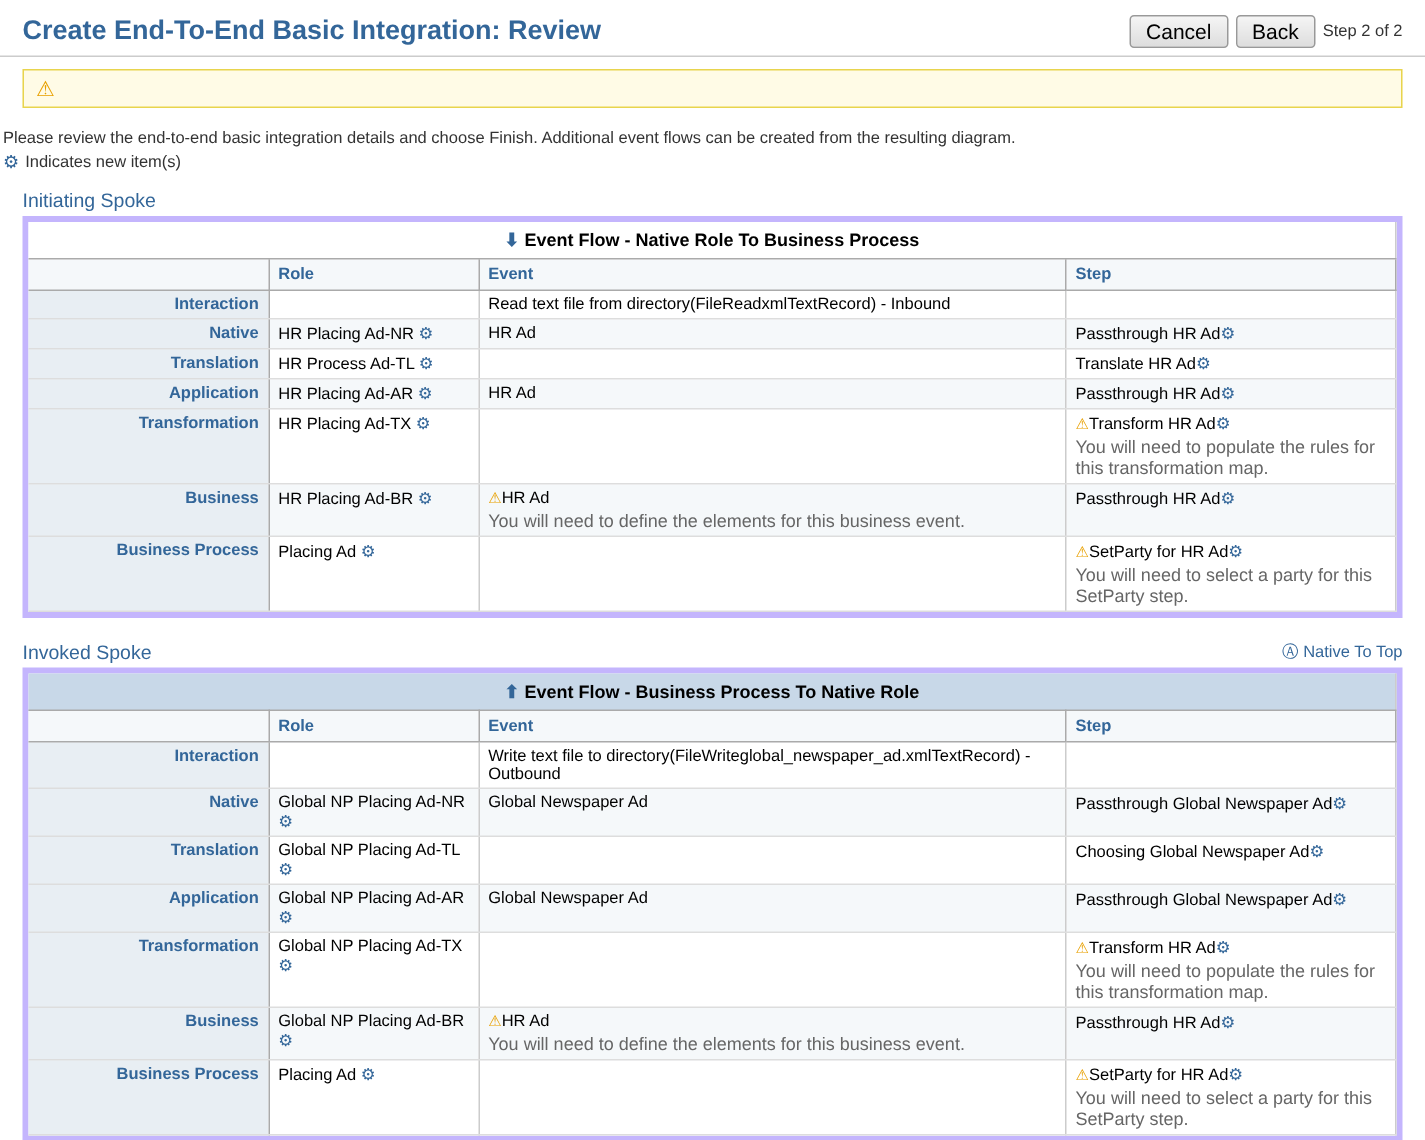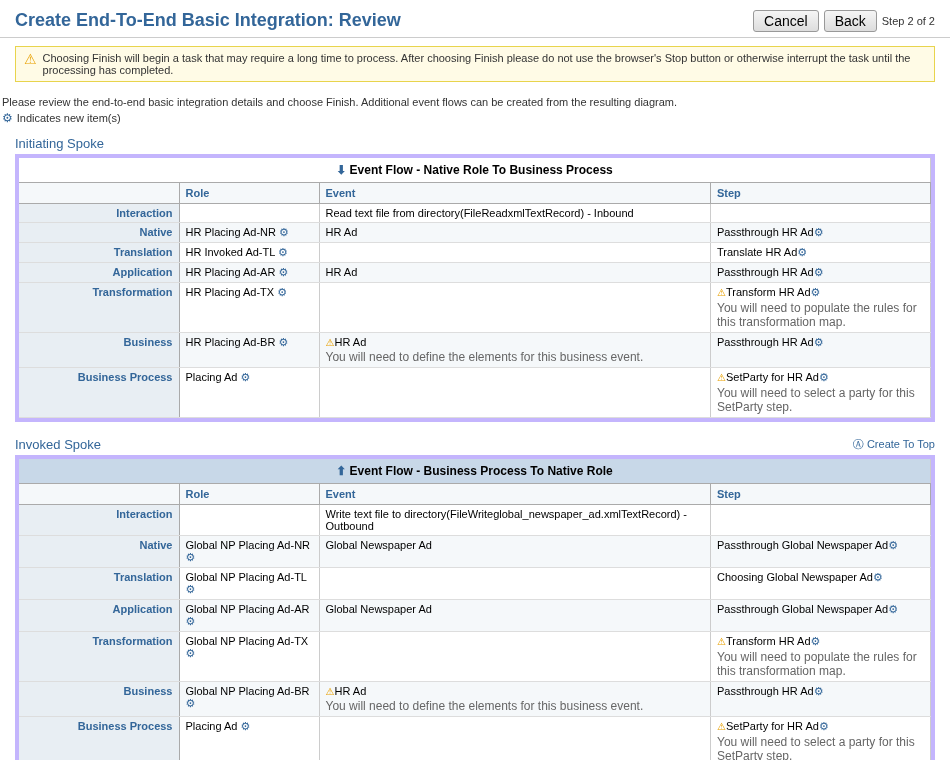--- a/index.html
+++ b/index.html
@@ -151,21 +151,20 @@
   <span class="page-title">Create End-To-End Basic Integration: Review</span>
   <div class="header-right">
     <button class="btn">Cancel</button>
     <button class="btn">Back</button>
     <span class="step-label">Step 2 of 2</span>
   </div>
 </div>
 
 <div class="warning-bar">
   <span class="warning-icon">⚠</span>
-  <span>Choosing Finish will begin a task that may require a long time to process. After choosing Finish please do not use the browser's Stop button or otherwise interrupt the task until the processing has completed.</span>
 </div>
 
 <div class="info-section">
   <p>Please review the end-to-end basic integration details and choose Finish. Additional event flows can be created from the resulting diagram.</p>
   <div class="new-item-indicator">
     <span class="gear-blue">⚙</span>
     <span>Indicates new item(s)</span>
   </div>
 </div>
 
@@ -195,21 +194,21 @@
           <td></td>
         </tr>
         <tr>
           <td class="row-label">Native</td>
           <td><span>HR Placing Ad-NR </span><span style="color: rgb(51, 102, 153); cursor: pointer;">⚙</span></td>
           <td>HR Ad</td>
           <td><span>Passthrough HR Ad</span><span style="color: rgb(51, 102, 153); cursor: pointer;">⚙</span></td>
         </tr>
         <tr>
           <td class="row-label">Translation</td>
-          <td><span>HR Invoked Ad-TL </span><span style="color: rgb(51, 102, 153); cursor: pointer;">⚙</span></td>
+          <td><span>HR Process Ad-TL </span><span style="color: rgb(51, 102, 153); cursor: pointer;">⚙</span></td>
           <td></td>
           <td><span>Translate HR Ad</span><span style="color: rgb(51, 102, 153); cursor: pointer;">⚙</span></td>
         </tr>
         <tr>
           <td class="row-label">Application</td>
           <td><span>HR Placing Ad-AR </span><span style="color: rgb(51, 102, 153); cursor: pointer;">⚙</span></td>
           <td>HR Ad</td>
           <td><span>Passthrough HR Ad</span><span style="color: rgb(51, 102, 153); cursor: pointer;">⚙</span></td>
         </tr>
         <tr>
@@ -231,21 +230,21 @@
           <td><span style="color: rgb(232, 160, 0); font-size: 10px;">⚠</span><span>SetParty for HR Ad</span><span style="color: rgb(51, 102, 153); cursor: pointer;">⚙</span><span class="sub-note">You will need to select a party for this SetParty step.</span></td>
         </tr>
       </tbody>
   </table>
 </div>
 
 <div class="invoked-header-row">
   <span class="section-header" style="padding:0;">Invoked Spoke</span>
   <a href="#" class="return-link">
     <span>Ⓐ</span>
-    <span>Create To Top</span>
+    <span>Native To Top</span>
   </a>
 </div>
 
 <div class="table-container">
   <table>
     <thead>
       <tr>
         <td colspan="4" class="event-flow-header outbound">
           <span style="color:#336699;">⬆</span>
           <span>Event Flow - Business Process To Native Role</span>

